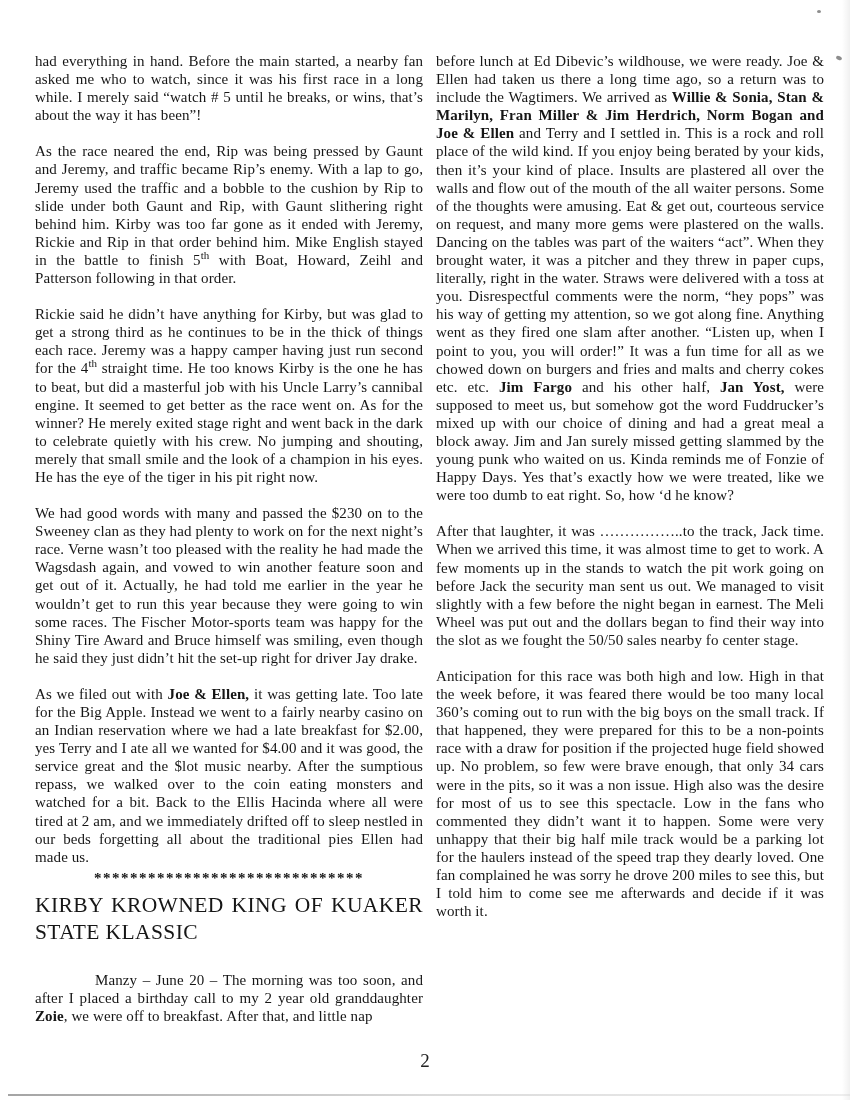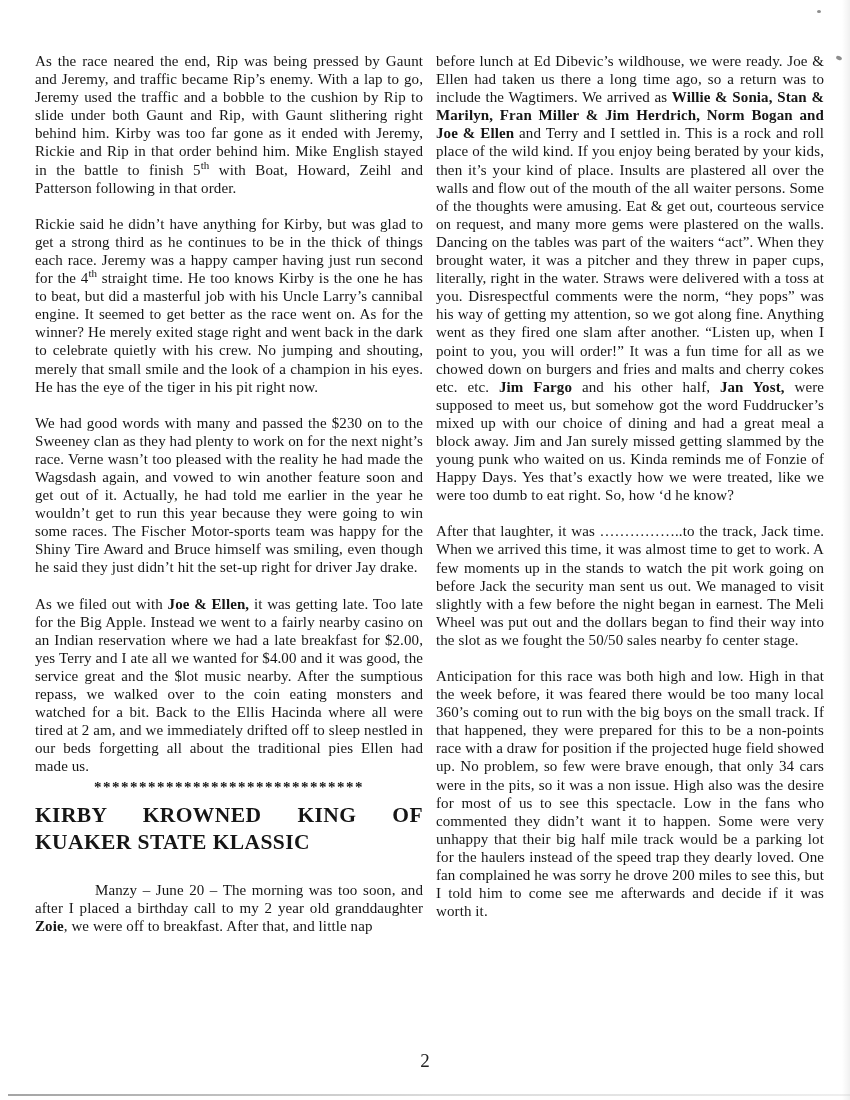--- a/index.html
+++ b/index.html
@@ -55,21 +55,21 @@
     margin: -15px 0 5px 0;
     text-align: center;
     font-weight: 700;
     font-size: 15px;
     letter-spacing: 1.5px;
     white-space: nowrap;
     overflow: hidden;
   }
   .heading {
     font-size: 21.5px;
-    font-weight: 700;
+    font-weight: 400;
     line-height: 27.5px;
     text-align: justify;
     letter-spacing: 0.4px;
     margin: 2px 0 8px 0;
   }
   .page-number {
     position: absolute;
     top: 1050px;
     left: 0;
     width: 850px;
@@ -96,20 +96,21 @@
 </head>
 <body>
 
 <div class="sheet">
   <div class="edge-shade"></div>
   <div class="speckle s1"></div>
   <div class="speckle s2"></div>
 
   <div class="columns">
     <div class="col">
+        <p class="para"><span>had everything in hand.  Before the main started, a nearby fan asked me who to watch, since it was his first race in a long while. I merely said “watch # 5 until he breaks, or wins, that’s about the way it has been”!</span></p>
         <p class="para"><span>As the race neared the end, Rip was being pressed by Gaunt and Jeremy, and traffic became Rip’s enemy. With a lap to go, Jeremy used the traffic and a bobble to the cushion by Rip to slide under both Gaunt and Rip, with Gaunt slithering right behind him. Kirby was too far gone as it ended with Jeremy, Rickie and Rip in that order behind him. Mike English stayed in the battle to finish 5</span><sup>th</sup><span> with Boat, Howard, Zeihl and Patterson following in that order.</span></p>
         <p class="para"><span>Rickie said he didn’t have anything for Kirby, but was glad to get a strong third as he continues to be in the thick of things each race. Jeremy was a happy camper having just run second for the 4</span><sup>th</sup><span> straight time. He too knows Kirby is the one he has to beat, but did a masterful job with his Uncle Larry’s cannibal engine. It seemed to get better as the race went on. As for the winner? He merely exited stage right and went back in the dark to celebrate quietly with his crew. No jumping and shouting, merely that small smile and the look of a champion in his eyes. He has the eye of the tiger in his pit right now.</span></p>
         <p class="para"><span>We had good words with many and passed the $230 on to the Sweeney clan as they had plenty to work on for the next night’s race. Verne wasn’t too pleased with the reality he had made the Wagsdash again, and vowed to win another feature soon and get out of it. Actually, he had told me earlier in the year he wouldn’t get to run this year because they were going to win some races. The Fischer Motor-sports team was happy for the Shiny Tire Award and Bruce himself was smiling, even though he said they just didn’t hit the set-up right for driver Jay drake.</span></p>
         <p class="para"><span>As we filed out with </span><span class="bold">Joe &amp; Ellen,</span><span> it was getting late. Too late for the Big Apple.  Instead we went to a fairly nearby casino on an Indian reservation where we had a late breakfast for $2.00, yes Terry and I ate all we wanted for $4.00 and it was good, the service great and the $lot music nearby. After the sumptious repass, we walked over to the coin eating monsters and watched for a bit. Back to the Ellis Hacinda where all were tired at 2 am, and we immediately drifted off to sleep nestled in our beds forgetting all about the traditional pies Ellen had made us.</span></p>
         <div class="sep">******************************</div>
         <h2 class="heading">KIRBY KROWNED KING OF KUAKER STATE KLASSIC</h2>
         <p class="para indent"><span>Manzy – June 20 – The morning was too soon, and after I placed a birthday call to my 2 year old granddaughter </span><span class="bold">Zoie</span><span>, we were off to breakfast. After that, and little nap</span></p>
       </div>
     <div class="col">
         <p class="para"><span>before lunch at Ed Dibevic’s wildhouse, we were ready. Joe &amp; Ellen had taken us there a long time ago, so a return was to include the Wagtimers. We arrived as </span><span class="bold">Willie &amp; Sonia, Stan &amp; Marilyn, Fran Miller &amp; Jim Herdrich, Norm Bogan and Joe &amp; Ellen</span><span> and Terry and I settled in. This is a rock and roll place of the wild kind. If you enjoy being berated by your kids, then it’s your kind of place. Insults are plastered all over the walls and flow out of the mouth of the all waiter persons. Some of the thoughts were amusing. Eat &amp; get out, courteous service on request, and many more gems were plastered on the walls. Dancing on the tables was part of the waiters “act”. When they brought water, it was a pitcher and they threw in paper cups, literally, right in the water. Straws were delivered with a toss at you. Disrespectful comments were the norm, “hey pops” was his way of getting my attention, so we got along fine. Anything went as they fired one slam after another. “Listen up, when I point to you, you will order!” It was a fun time for all as we chowed down on burgers and fries and malts and cherry cokes etc. etc. </span><span class="bold">Jim Fargo</span><span> and his other half,  </span><span class="bold">Jan Yost,</span><span> were supposed to meet us, but somehow got the word Fuddrucker’s mixed up with our choice of dining and had a great meal a block away. Jim and Jan surely missed getting slammed by the young punk who waited on us.  Kinda reminds me of Fonzie of Happy Days. Yes that’s exactly how we were treated, like we were too dumb to eat right. So, how ‘d he know?</span></p>

